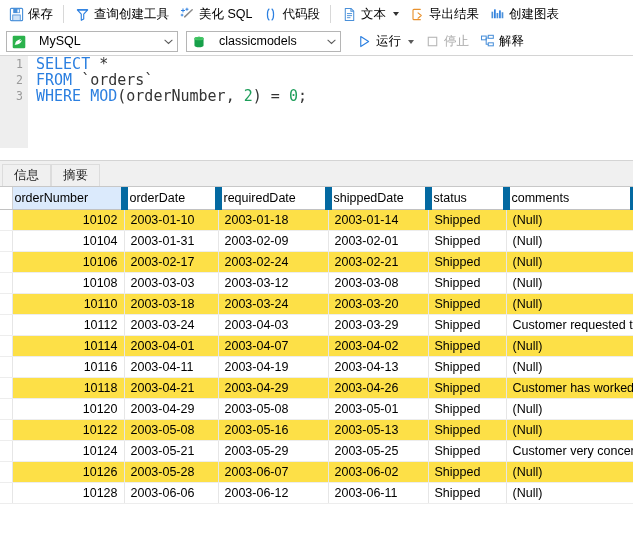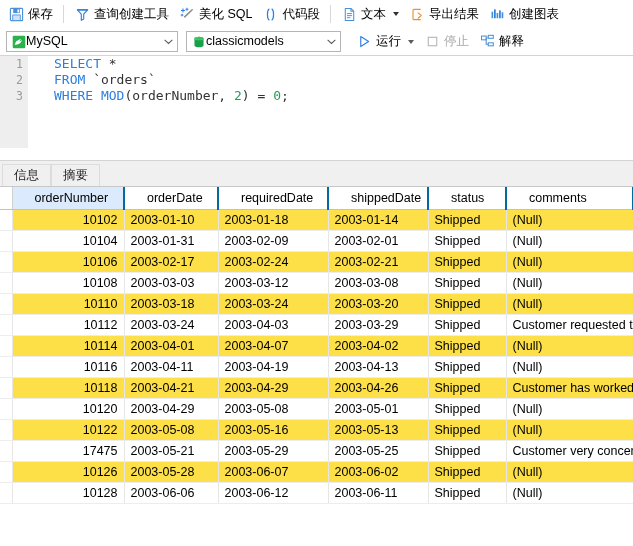--- a/index.html
+++ b/index.html
@@ -70,21 +70,21 @@
 
   
   .combo {
     display: flex;
     align-items: center;
     height: 21px;
     background: #ffffff;
     border: 1px solid #b5b5b5;
     box-sizing: border-box;
     padding: 0 0 0 4px;
-    gap: 0;
+    gap: 13px;
   }
   .combo .val {
     font-size: 12.5px;
     flex: 1;
     overflow: hidden;
     white-space: nowrap;
     line-height: 1;
   }
   .combo .chev {
     width: 17px;
@@ -116,23 +116,23 @@
     line-height: 16px;
     text-align: right;
     padding-right: 5px;
     color: #9a9a9a;
     font-family: "DejaVu Sans Mono", "Liberation Mono", monospace;
     font-size: 11.5px;
   }
   .code {
     position: absolute;
     left: 28px; top: 0; right: 0; bottom: 0;
-    padding-left: 26px;
+    padding-left: 8px;
     font-family: "DejaVu Sans Mono", "Liberation Mono", monospace;
-    font-size: 13px;
+    font-size: 15px;
     white-space: pre;
   }
   .code .cl { height: 16px; line-height: 16px; }
   .kw  { color: #2b7fe0; }
   .fn  { color: #2b7fe0; }
   .num { color: #1e9e5a; }
   .tbl { color: #333333; }
   .pl  { color: #333333; }
 
   .editor-gap {
@@ -189,25 +189,25 @@
   table.grid col.c-num { width: 112px; }
   table.grid col.c-d1  { width: 94px; }
   table.grid col.c-d2  { width: 110px; }
   table.grid col.c-d3  { width: 100px; }
   table.grid col.c-st  { width: 78px; }
   table.grid col.c-cm  { width: 127px; }
 
   table.grid th {
     height: 22px;
     background: #ffffff;
-    border-right: 2px solid #0369a1;
+    border-right: 7px solid #0369a1;
     border-bottom: 1px solid #c2c2c2;
     font-weight: normal;
     text-align: left;
-    padding: 0 0 0 22px;
+    padding: 0 0 0 2px;
     color: #000000;
     white-space: nowrap;
     overflow: hidden;
     box-sizing: border-box;
   }
   table.grid th.sel-hdr {
     background: #ffffff;
     border-right: 1px solid #d0d0d0;
     padding: 0;
   }
@@ -551,21 +551,21 @@
           <td class="selcell"></td>
           <td class="numc">10122</td>
           <td class="">2003-05-08</td>
           <td class="">2003-05-16</td>
           <td class="">2003-05-13</td>
           <td class="">Shipped</td>
           <td class="nullc">(Null)</td>
         </tr>
         <tr class="">
           <td class="selcell"></td>
-          <td class="numc">17475</td>
+          <td class="numc">10124</td>
           <td class="">2003-05-21</td>
           <td class="">2003-05-29</td>
           <td class="">2003-05-25</td>
           <td class="">Shipped</td>
           <td class="cmt">Customer very concer</td>
         </tr>
         <tr class="alt">
           <td class="selcell"></td>
           <td class="numc">10126</td>
           <td class="">2003-05-28</td>

